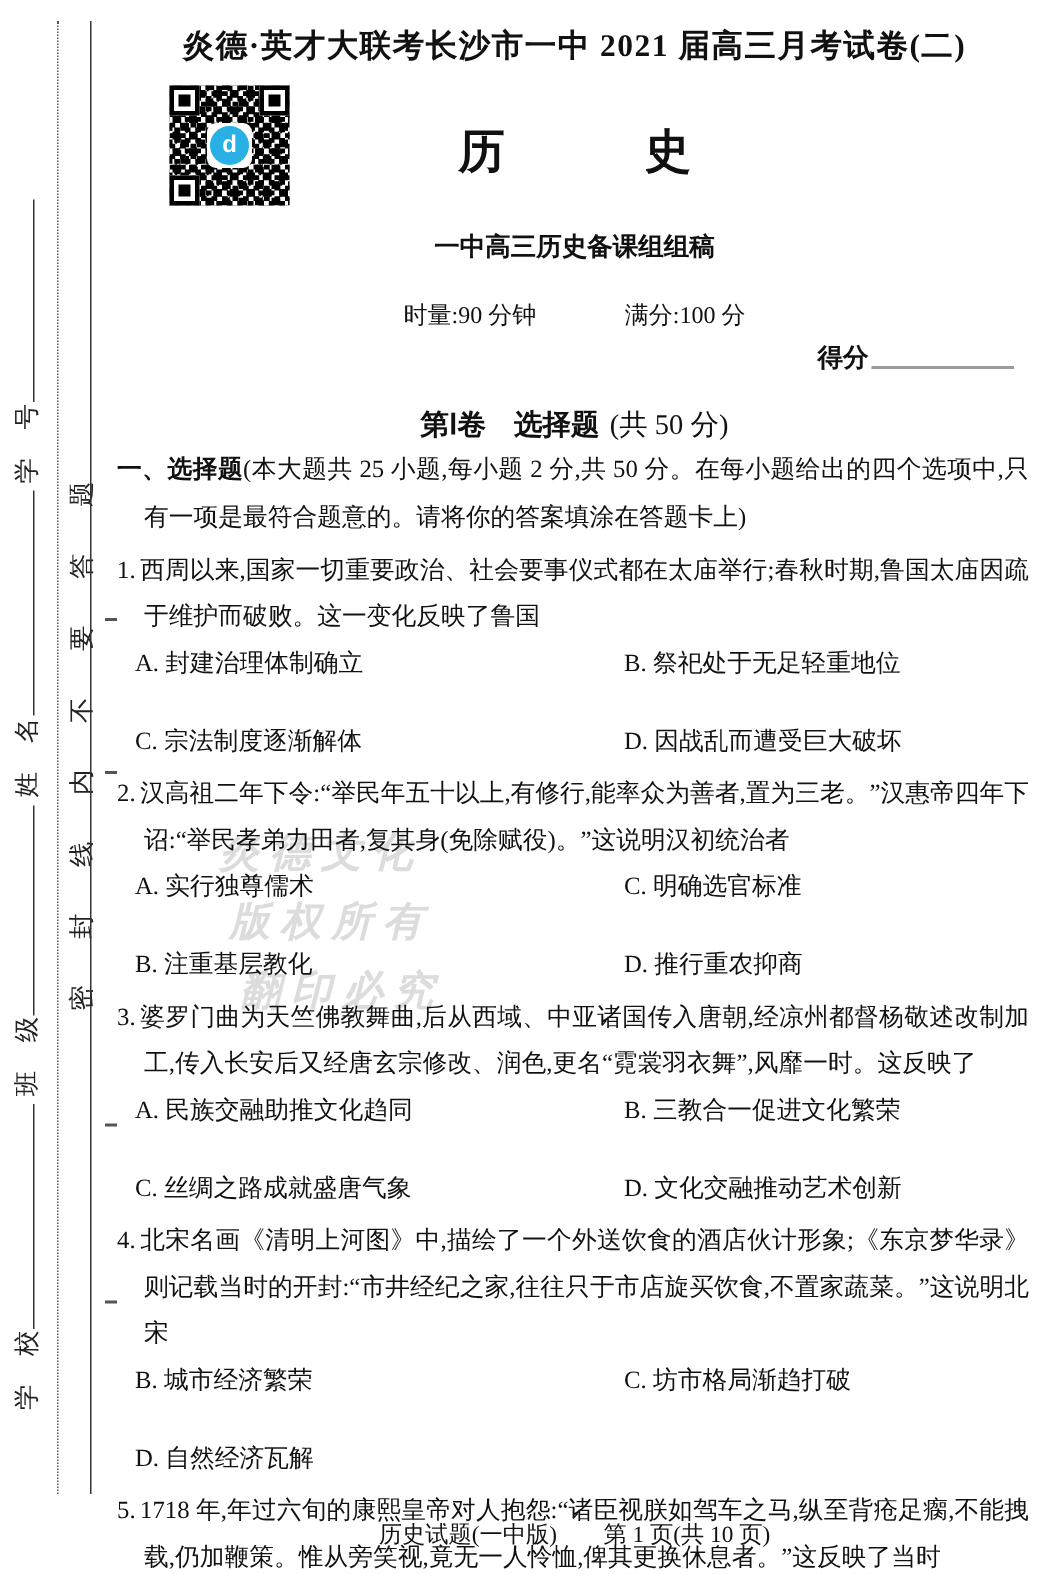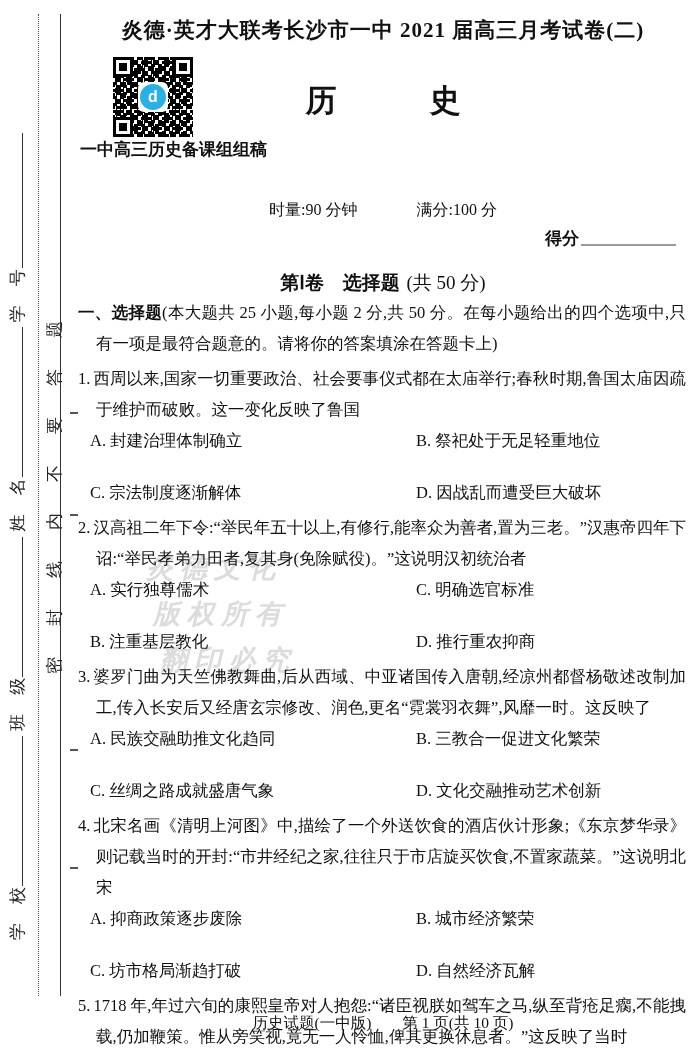--- a/index.html
+++ b/index.html
@@ -19,21 +19,21 @@
 
   
   .watermark{position:absolute;left:146px;top:545px;color:#dcdcdc;font-family:"Liberation Sans",sans-serif;
              font-weight:bold;font-style:italic;font-size:27px;letter-spacing:7px;line-height:46px;}
   .watermark div:nth-child(2){margin-left:7px;}
   .watermark div:nth-child(3){margin-left:14px;}
   .exam-title{position:absolute;left:80px;top:16px;width:606px;text-align:center;
               font-size:21px;font-weight:bold;letter-spacing:1px;}
   .subject-title{position:absolute;left:80px;top:80px;width:606px;text-align:center;
                  font-size:31px;font-weight:bold;font-family:"Liberation Sans",sans-serif;}
-  .byline{position:absolute;left:80px;top:138px;width:606px;
+  .byline{position:absolute;left:80px;top:153px;width:606px;text-align:center;
           font-size:17px;font-weight:bold;font-family:"Liberation Sans",sans-serif;}
   .info-row{position:absolute;left:80px;top:200px;width:606px;text-align:center;font-size:16px;}
   .info-row .duration{margin-right:55px;}
   .score-row{position:absolute;left:545px;top:227px;font-size:17px;}
   .score-label{font-weight:bold;font-family:"Liberation Sans",sans-serif;}
   .score-line{display:inline-block;width:95px;height:2px;background:#9a9a9a;vertical-align:-2px;margin-left:2px;}
   .section-title{position:absolute;left:80px;top:270px;width:606px;text-align:center;font-size:19px;}
   .section-title .p1{font-weight:bold;}
   .section-title .p2{font-weight:bold;font-family:"Liberation Sans",sans-serif;margin-left:14px;}
   .section-title .p3{margin-left:2px;}
@@ -152,21 +152,20 @@
         <div class="opt">A. 民族交融助推文化趋同</div>
         <div class="opt">B. 三教合一促进文化繁荣</div>
         <div class="opt">C. 丝绸之路成就盛唐气象</div>
         <div class="opt">D. 文化交融推动艺术创新</div>
       </div>
     </div>
 
     <div class="question">
       <p class="q-text"><span class="q-num">4.</span><span>北宋名画《清明上河图》中,描绘了一个外送饮食的酒店伙计形象;《东京梦华录》则记载当时的开封:“市井经纪之家,往往只于市店旋买饮食,不置家蔬菜。”这说明北宋</span></p>
       <div class="options">
-        <div class="opt">A. 抑商政策逐步废除</div>
         <div class="opt">B. 城市经济繁荣</div>
         <div class="opt">C. 坊市格局渐趋打破</div>
         <div class="opt">D. 自然经济瓦解</div>
       </div>
     </div>
 
     <div class="question">
       <p class="q-text"><span class="q-num">5.</span><span>1718 年,年过六旬的康熙皇帝对人抱怨:“诸臣视朕如驾车之马,纵至背疮足瘸,不能拽载,仍加鞭策。惟从旁笑视,竟无一人怜恤,俾其更换休息者。”这反映了当时</span></p>
       <div class="options">
         <div class="opt">A. 中央集权加强</div>

